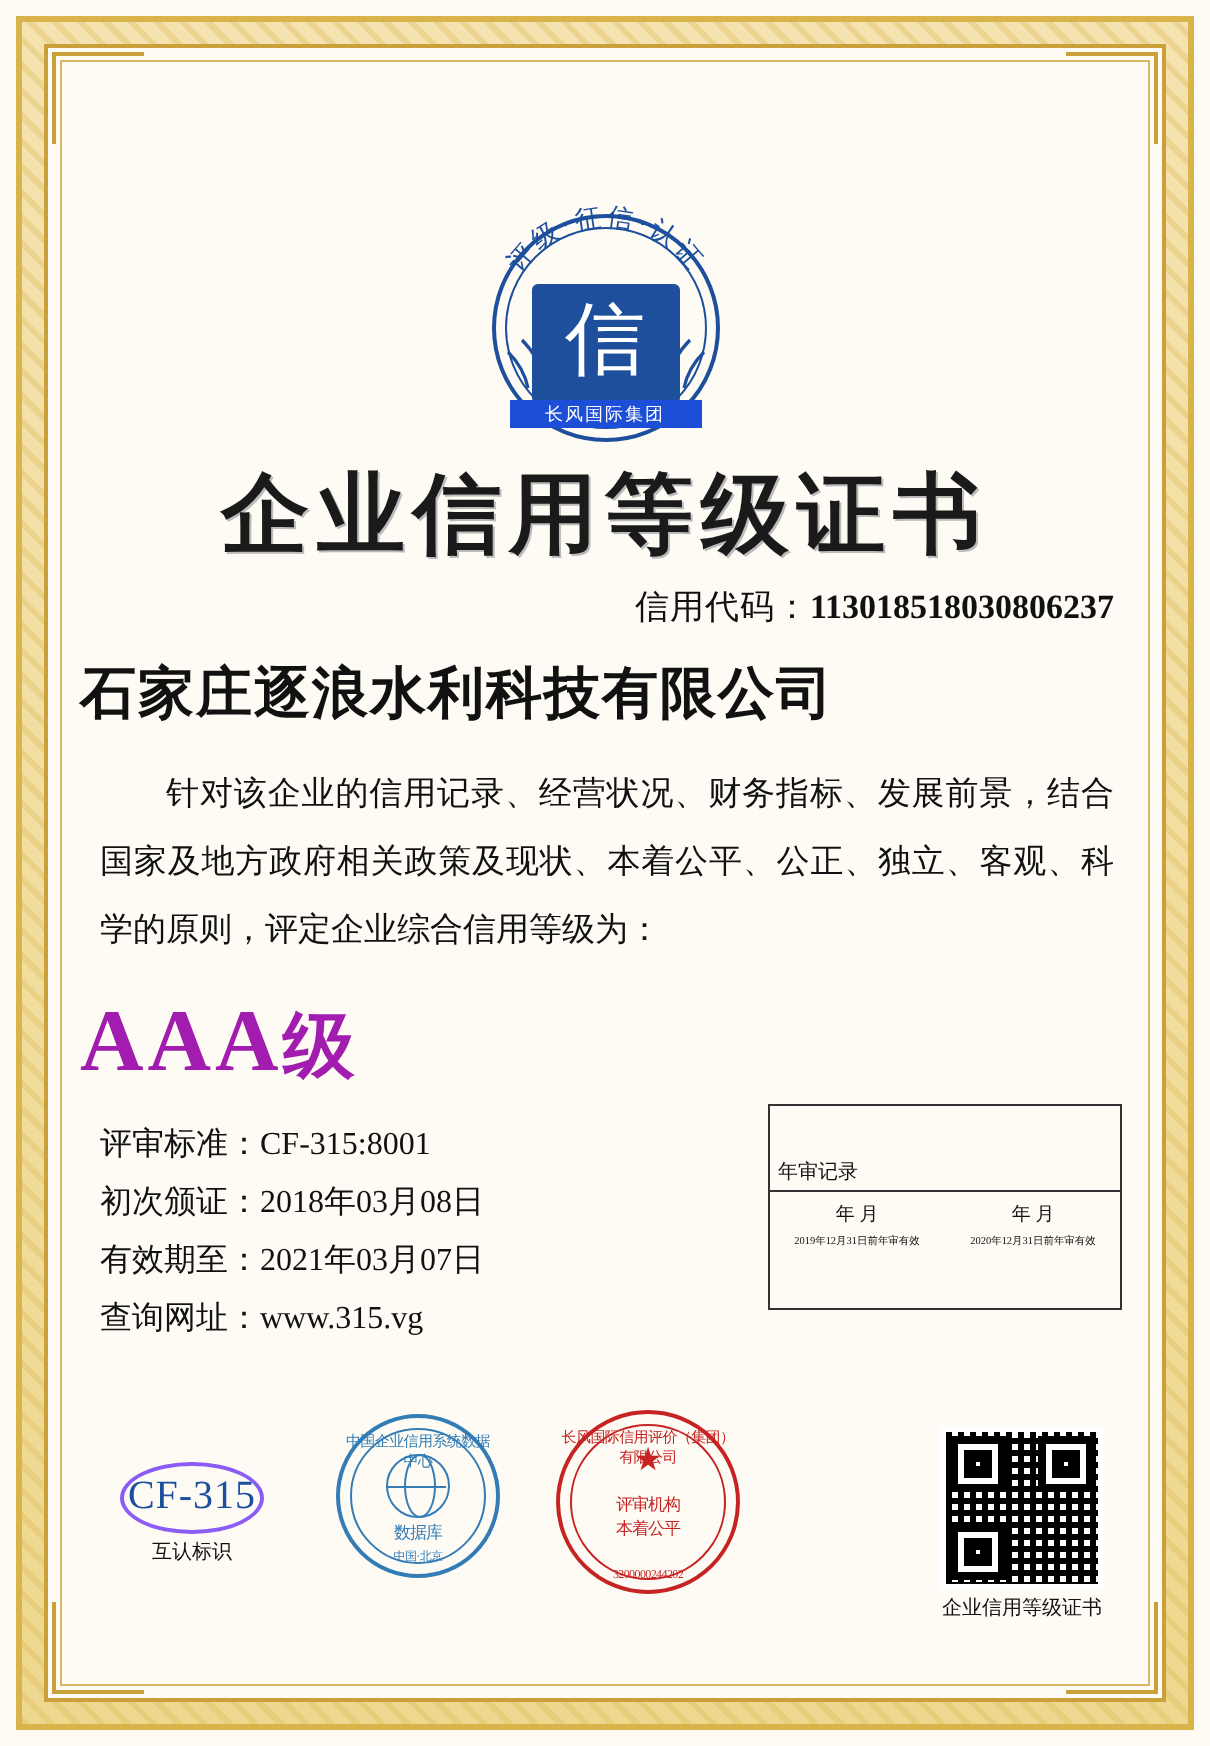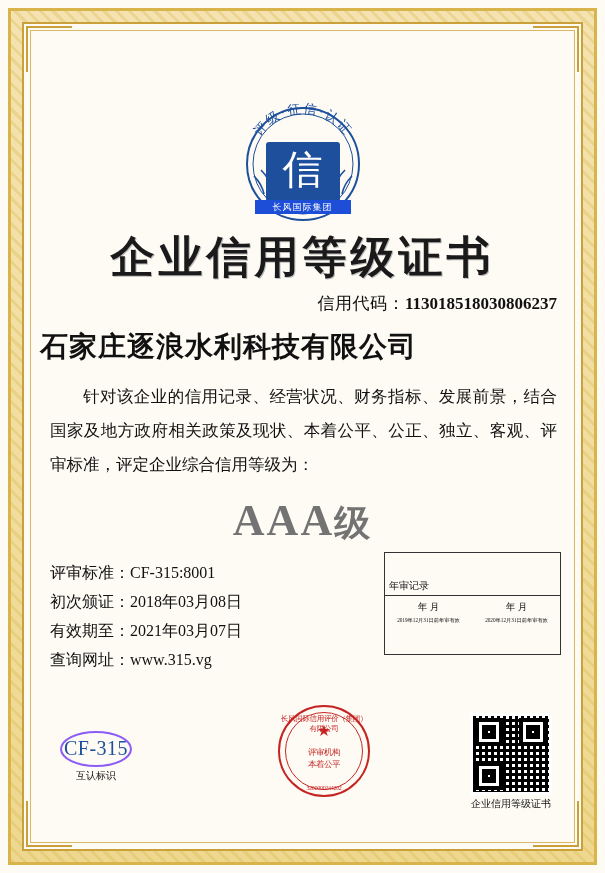--- a/index.html
+++ b/index.html
@@ -158,22 +158,21 @@
   .body-text p {
     margin: 0;
     text-indent: 2em;
   }
 
   .grade {
     position: absolute;
     top: 455px;
     left: 0;
     right: 0;
-    text-align: center;
-    color: #737373;
+    color: #a21caf;
     font-size: 44px;
     font-weight: bold;
     letter-spacing: 2px;
     font-family: "Liberation Serif", serif;
   }
   .grade .cn { font-size: 36px; }
 
   .details {
     position: absolute;
     top: 518px;
@@ -425,21 +424,21 @@
 
     <div class="title">企业信用等级证书</div>
 
     <div class="credit-code">
       <span>信用代码：</span><b>113018518030806237</b>
     </div>
 
     <div class="company">石家庄逐浪水利科技有限公司</div>
 
     <div class="body-text">
-      <p>针对该企业的信用记录、经营状况、财务指标、发展前景，结合国家及地方政府相关政策及现状、本着公平、公正、独立、客观、评审标准，评定企业综合信用等级为：</p>
+      <p>针对该企业的信用记录、经营状况、财务指标、发展前景，结合国家及地方政府相关政策及现状、本着公平、公正、独立、客观、科学的原则，评定企业综合信用等级为：</p>
     </div>
 
     <div class="grade">
       <span>AAA</span><span class="cn">级</span>
     </div>
 
     <div class="details">
       <div>评审标准：CF-315:8001</div>
       <div>初次颁证：2018年03月08日</div>
       <div>有效期至：2021年03月07日</div>
@@ -459,20 +458,29 @@
         </div>
       </div>
     </div>
 
     <div class="stamps">
       <div class="stamp" style="left: 20px; top: 40px;">
         <div class="cf-oval">CF-315</div>
         <div class="cap">互认标识</div>
       </div>
 
+      <div class="stamp" style="left: 128px; top: 16px;">
+        <div class="round-stamp">
+          <div class="inner-ring"></div>
+          <div class="arc-top">中国企业信用系统数据中心</div>
+          <div class="globe"></div>
+          <div class="mid-text" style="top:52px">数据库</div>
+          <div class="arc-bottom">中国·北京</div>
+        </div>
+      </div>
 
       <div class="stamp" style="left: 238px; top: 14px;">
         <div class="round-stamp red" style="width:88px;height:88px">
           <div class="inner-ring"></div>
           <div class="arc-top">长风国际信用评价（集团）有限公司</div>
           <div class="star">★</div>
           <div class="mid-text" style="top:40px">评审机构</div>
           <div class="mid-text" style="top:52px">本着公平</div>
           <div class="arc-bottom">3200000244202</div>
         </div>

